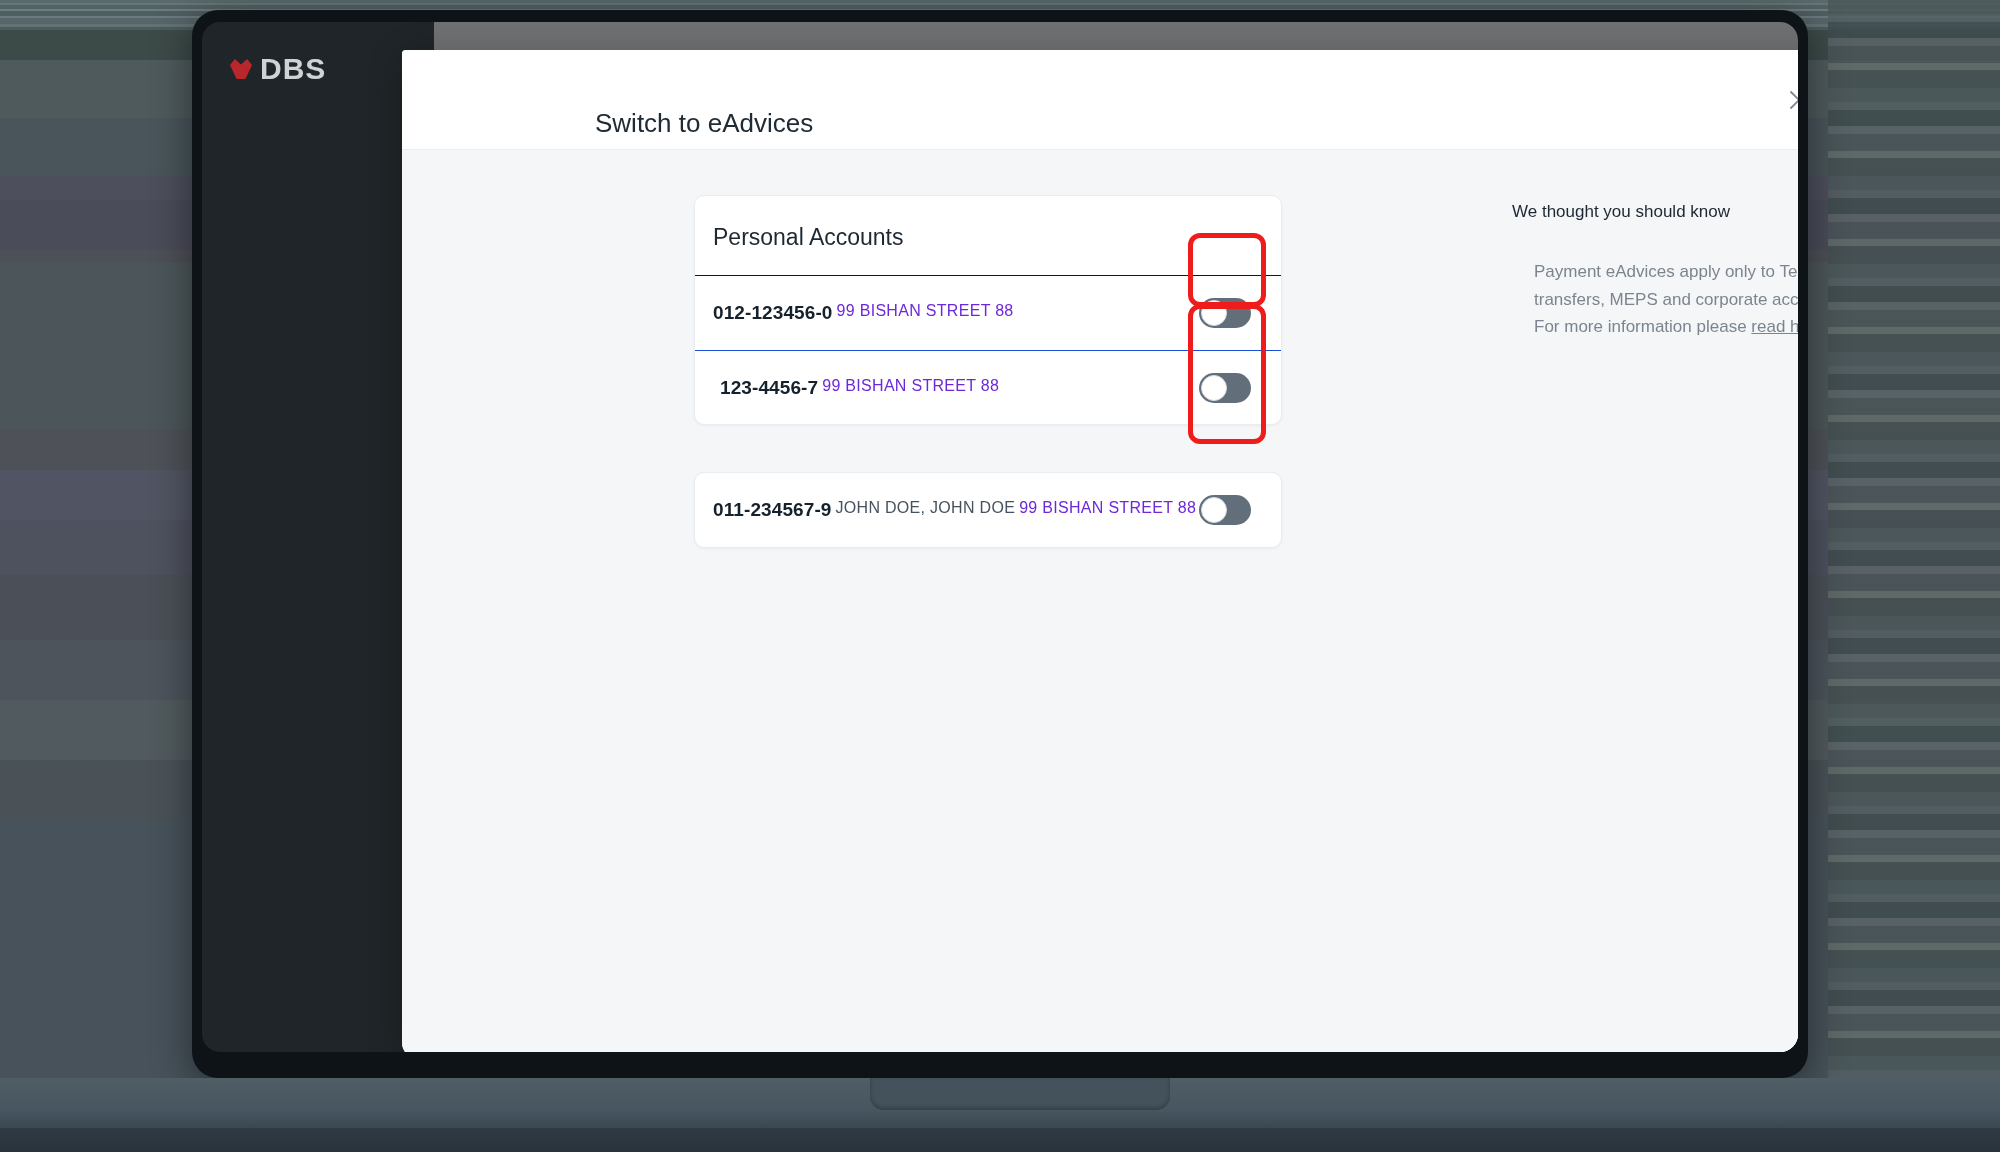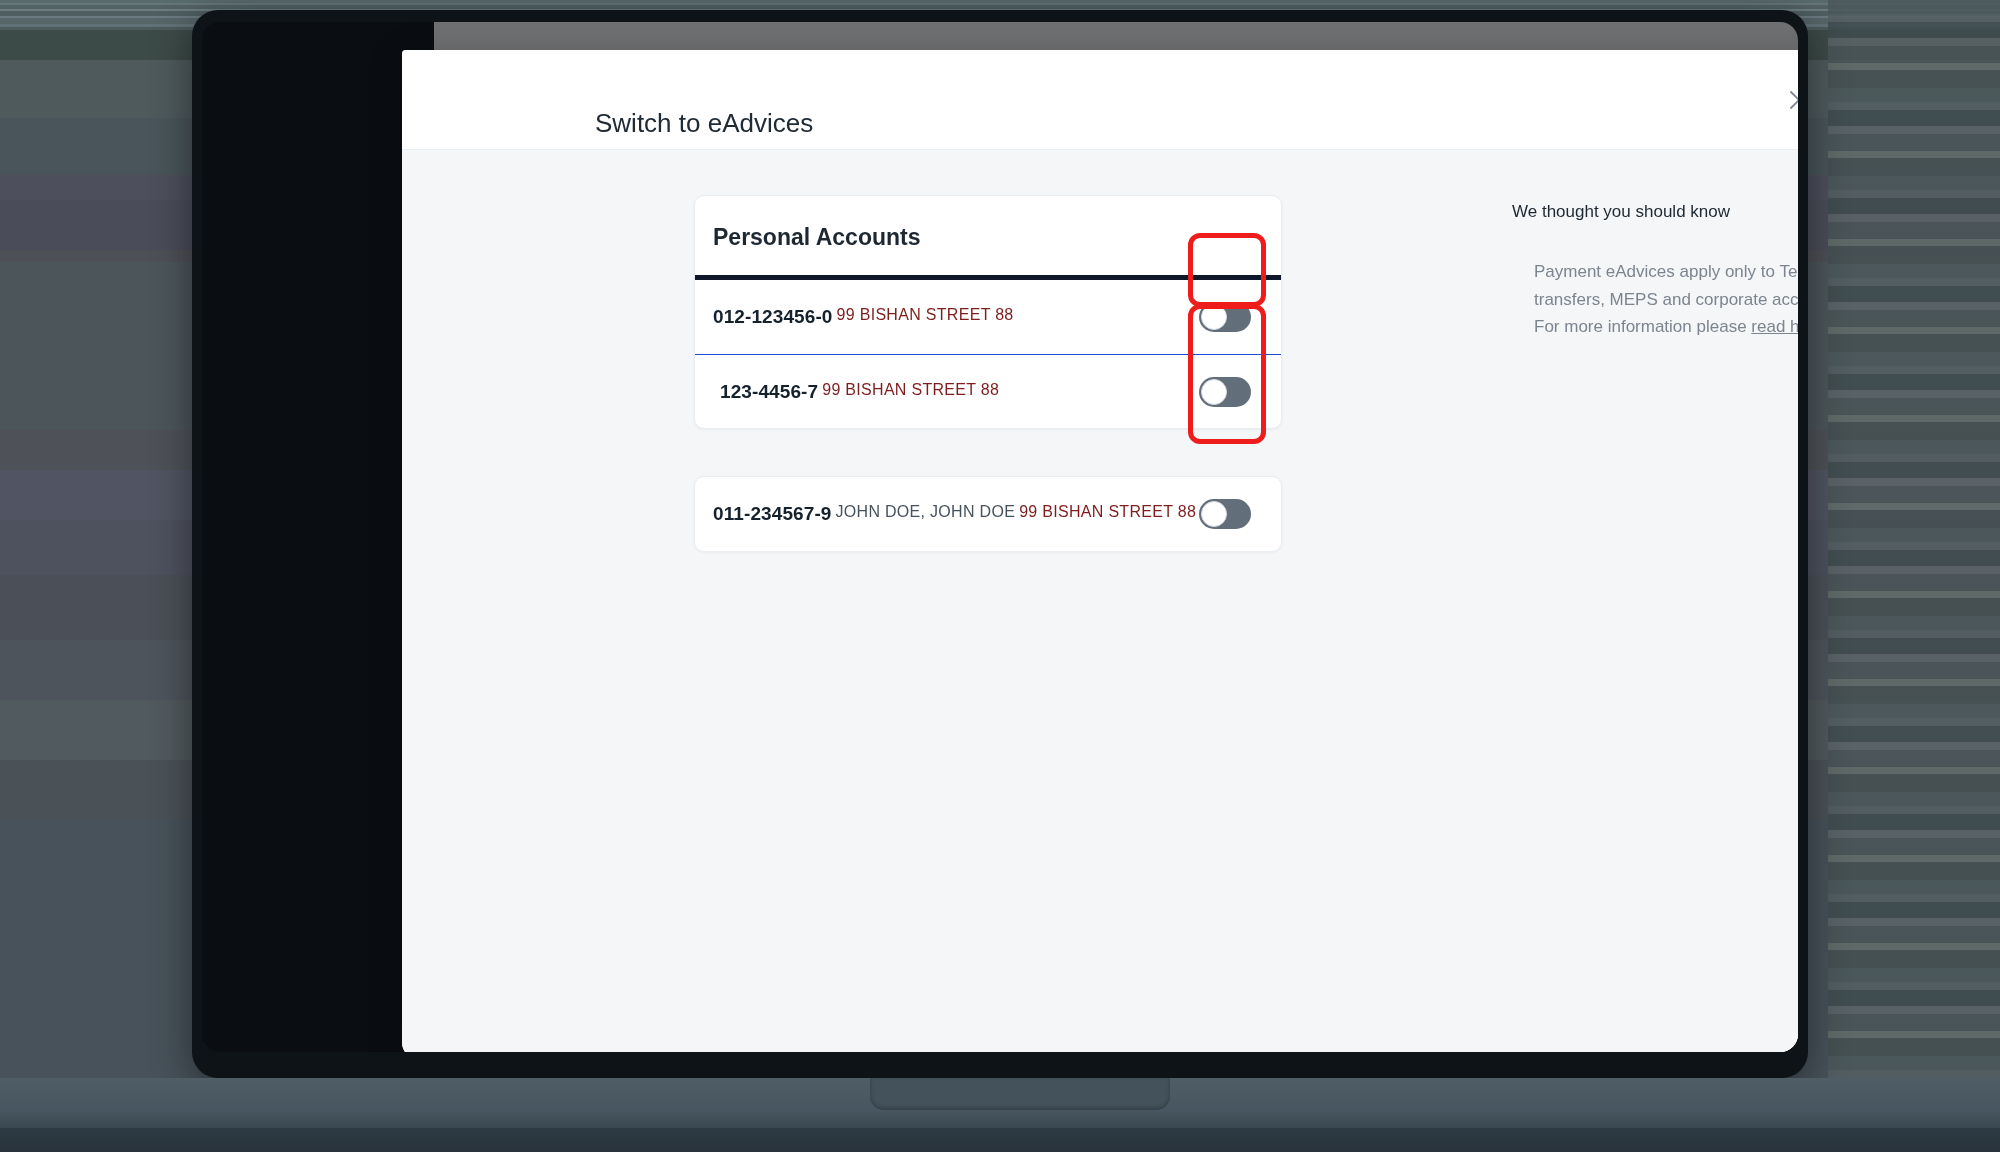--- a/index.html
+++ b/index.html
@@ -220,24 +220,24 @@
     background: #ffffff;
     border-radius: 10px;
     border: 1px solid #e9edf1;
     box-shadow: 0 1px 3px rgba(20,30,45,.05);
     overflow: visible;
   }
   .account-card + .account-card { margin-top: 47px; }
 
   .card-title {
     font-size: 23px;
-    font-weight: 700;
+    font-weight: 400;
     color: #1d2833;
     padding: 28px 0 24px 18px;
-    border-bottom: 5px solid #0f172a;
+    border-bottom: 1px solid #0f172a;
   }
 
   .account-row {
     position: relative;
     display: flex;
     align-items: center;
     justify-content: space-between;
     padding: 20px 30px 20px 18px;
     min-height: 74px;
   }
@@ -252,21 +252,21 @@
     color: #15212c;
     letter-spacing: .1px;
   }
   .account-holders {
     font-size: 16px;
     color: #46525e;
     letter-spacing: .3px;
   }
   .account-address {
     font-size: 16px;
-    color: #7f1d1d;
+    color: #6d28d9;
     letter-spacing: .3px;
   }
 
   
   .toggle {
     position: relative;
     width: 52px; height: 30px;
     border-radius: 15px;
     background: #626f7b;
     cursor: pointer;
@@ -325,20 +325,26 @@
 </head>
 <body>
 
 <div id="backdrop">
   <div id="backdrop-right-noise"></div>
 </div>
 
 <div id="laptop-screen-frame">
   <div id="laptop-bezel-inner">
 
+    <div id="app-sidebar">
+      <div id="app-logo">
+        <span id="app-logo-mark"></span>
+        <span>DBS</span>
+      </div>
+    </div>
 
     <div id="app-topbar">
       <span id="app-topbar-back-icon"></span>
       <span id="app-topbar-title">Payments</span>
       <div id="app-topbar-icons">
         <span class="app-topbar-icon-box"></span>
         <span class="app-topbar-icon-avatar"></span>
         <span class="app-topbar-icon-menu"></span>
       </div>
     </div>

